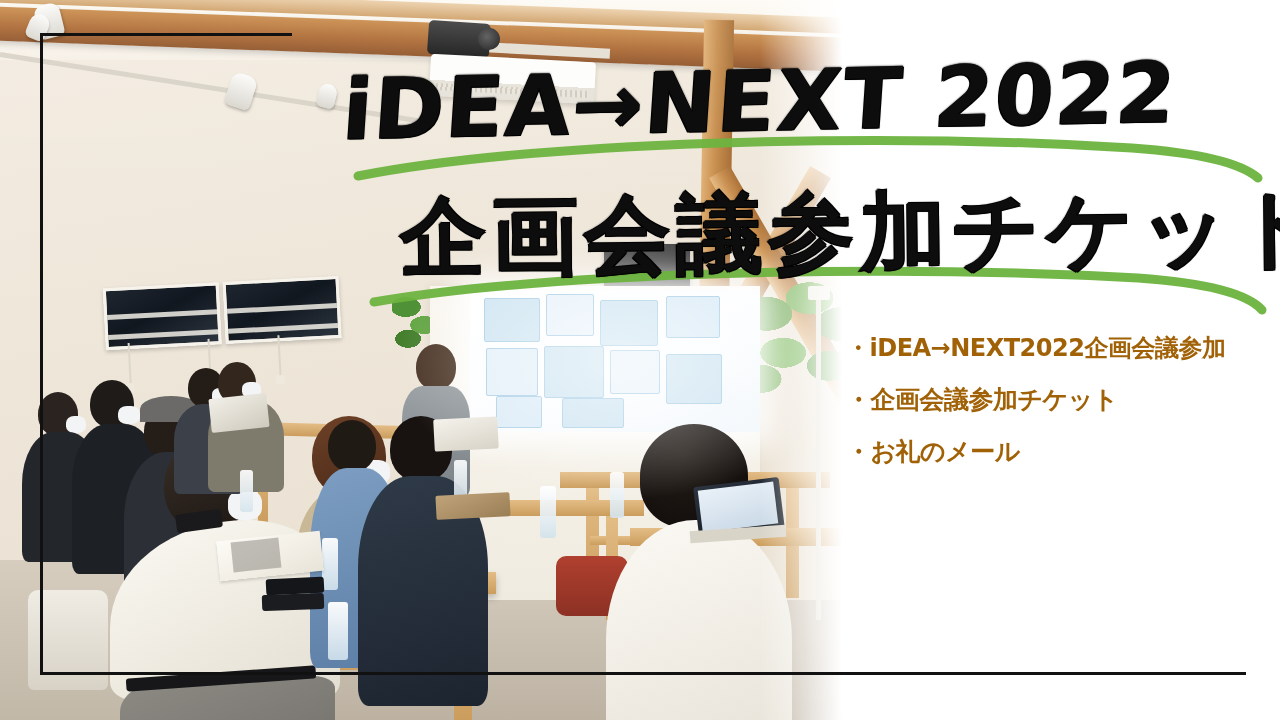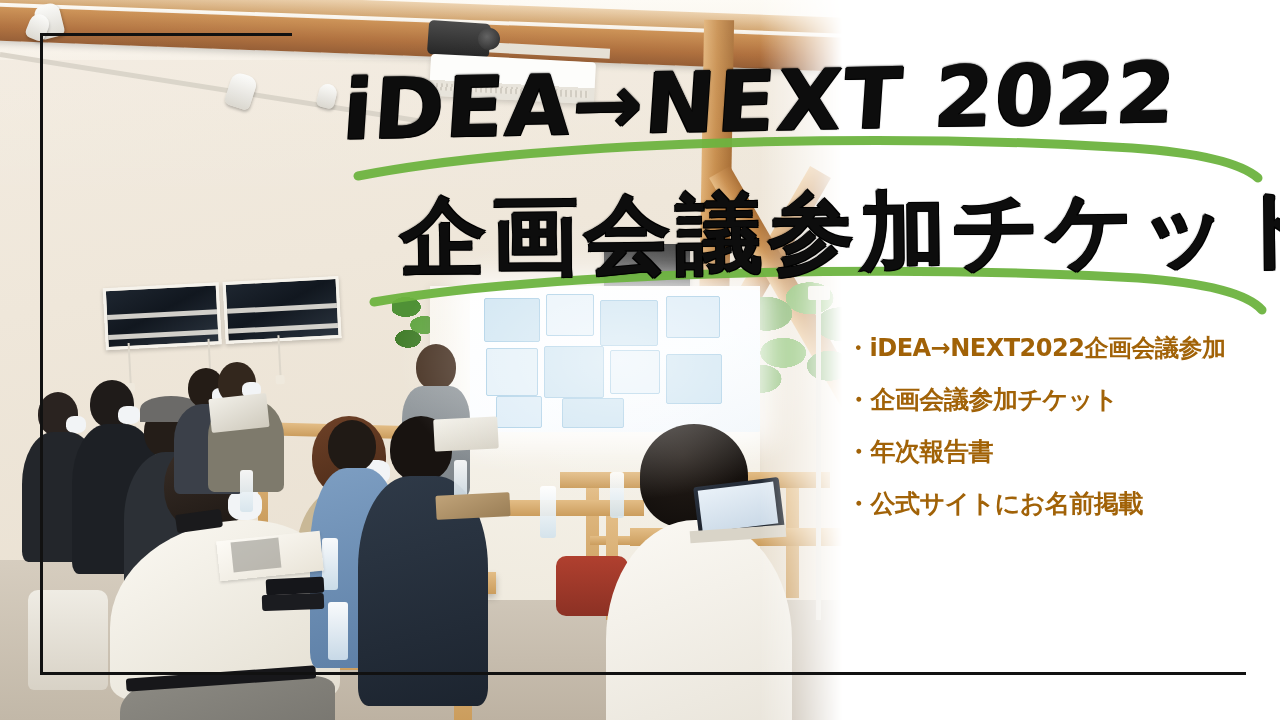--- a/index.html
+++ b/index.html
@@ -349,21 +349,20 @@
       <path d="M6 44 C 180 14, 520 6, 770 20 C 840 25, 880 36, 894 52" fill="none" stroke="#6db33f" stroke-width="9" stroke-linecap="round" opacity="0.95"></path>
     </svg>
 
     <div class="tline" id="title-line1" style="color: rgb(13, 13, 13);">iDEA→NEXT 2022</div>
     <div class="tline" id="title-line2" style="color: rgb(13, 13, 13);">企画会議参加チケット</div>
   </div>
 
   <div id="benefits">
     <div class="bullet">・iDEA→NEXT2022企画会議参加</div>
     <div class="bullet">・企画会議参加チケット</div>
-    <div class="bullet">・年次報告書</div>
-    <div class="bullet">・公式サイトにお名前掲載</div>
+    <div class="bullet">・お礼のメール</div>
   </div>
 
   <div class="frame" id="frame-top" style="background: rgb(17, 17, 17);"></div>
   <div class="frame" id="frame-left" style="background: rgb(17, 17, 17);"></div>
   <div class="frame" id="frame-bottom" style="background: rgb(17, 17, 17);"></div>
 
 </div>
 
 </body></html>

